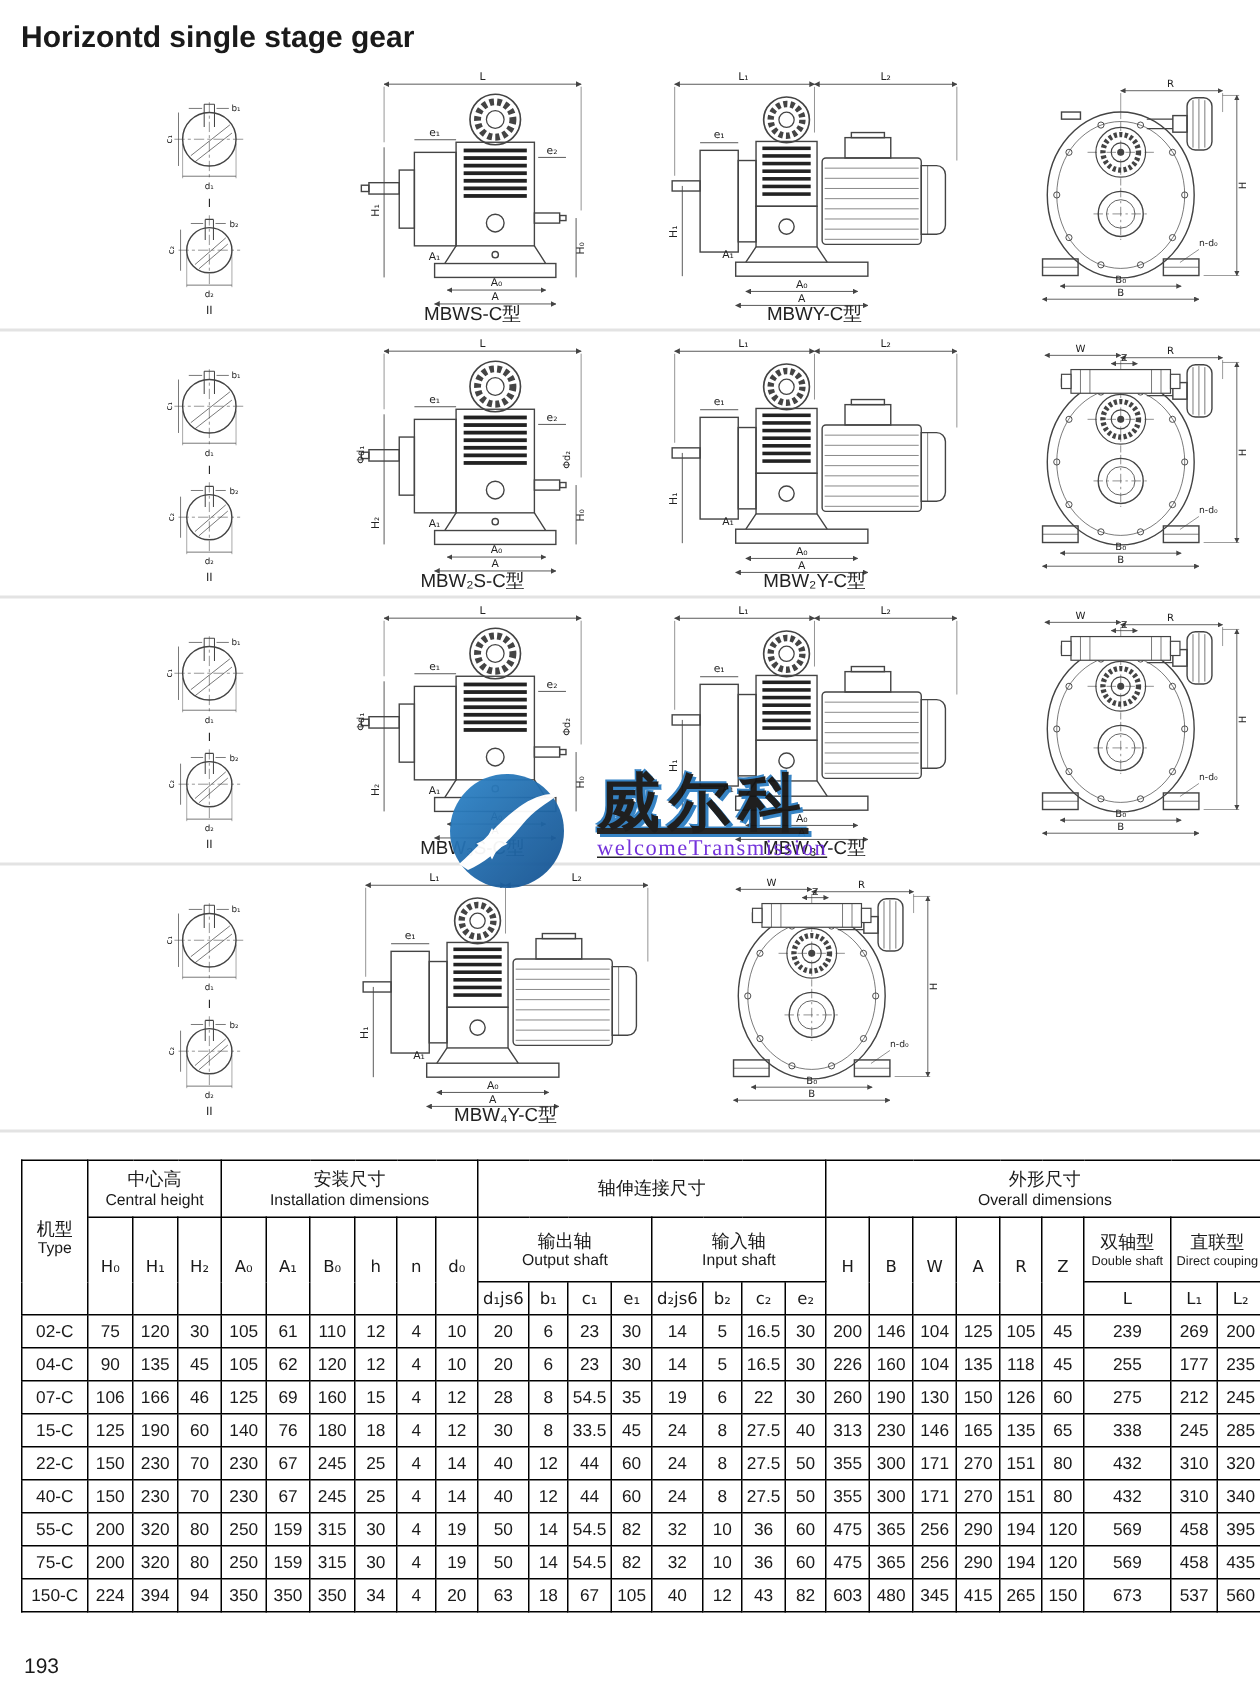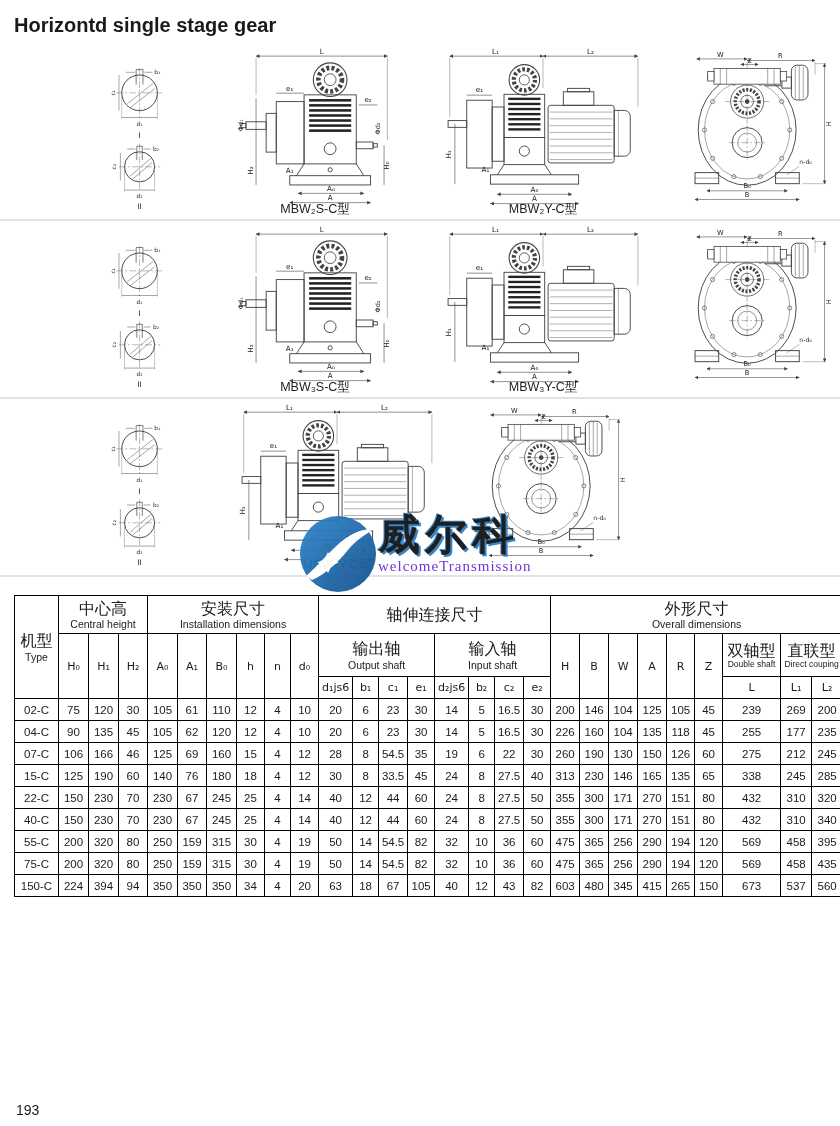--- a/index.html
+++ b/index.html
@@ -14,27 +14,27 @@
   .slot-s{width:206px;padding-top:3px;text-align:center;}
   .slot-y{width:250px;padding-top:3px;text-align:center;}
   .slot-f{width:172px;padding-top:8px;text-align:center;}
   .caption{position:absolute;bottom:1px;left:0;width:100%;text-align:center;font-size:12.5px;color:#222;}
   svg text{font-family:"DejaVu Sans",sans-serif;}
   .dt{font-size:8.5px;fill:#222;text-anchor:middle;}
   .dts{font-size:7.8px;fill:#222;text-anchor:middle;}
   .sec{font-size:11px;fill:#222;text-anchor:middle;}
   
   .logo{position:absolute;left:298px;top:514px;width:280px;display:flex;align-items:flex-start;opacity:0.95;pointer-events:none;}
-  .logo-text{margin-left:0;}
+  .logo-text{margin-left:20px;text-decoration:underline;}
   .logo-zh{font-size:42px;font-weight:bold;color:#141414;letter-spacing:5px;line-height:1.0;text-shadow:2px 2px 0 #2d7ec2,-1px -1px 0 #2d7ec2;}
   .logo-en{font-size:15px;color:#6d28d9;margin-top:2px;letter-spacing:1px;font-family:"Liberation Serif",serif;}
   
   .spec-table{margin:18px 0 0 14px;border-collapse:collapse;table-layout:fixed;width:812px;}
   .spec-table th,.spec-table td{border:1px solid #000;text-align:center;vertical-align:middle;padding:0;font-weight:normal;overflow:hidden;}
-  .spec-table thead .zh{font-size:16px;line-height:1.2;}
+  .spec-table thead .zh{font-size:12px;line-height:1.2;}
   .spec-table thead .en{font-size:10.5px;line-height:1.15;}
   .spec-table thead .en-s{font-size:8.5px;line-height:1.1;}
   .tier1 th{height:37px;}
   .tier2 th{height:42px;}
   .tier3 th{height:21px;font-size:11px;font-family:"DejaVu Sans",sans-serif;}
   .letter{font-size:11px;font-family:"DejaVu Sans",sans-serif;}
   .spec-table tbody td{height:21px;font-size:11.5px;}
   .pagenum{position:absolute;left:16px;bottom:8px;font-size:14px;}
 </style>
 </head>
@@ -261,20 +261,42 @@
   </symbol>
 </defs>
 </svg>
 
 <div class="titleblock">
   <div class="title-en">Horizontd single stage gear</div>
 </div>
 
 <div class="bands">
 
+  <div class="band">
+    <div class="slot slot-shaft">
+        <svg width="103" height="163" viewBox="0 0 150 238">
+          <use href="#sym-shaft"></use>
+        </svg>
+      </div>
+    <div class="slot slot-s">
+      <svg width="186" height="160" viewBox="0 0 220 190">
+          <use href="#sym-sview1"></use>
+        </svg>
+      <div class="caption">MBWS-C型</div>
+    </div>
+    <div class="slot slot-y">
+      <svg width="204" height="161" viewBox="0 0 240 190">
+          <use href="#sym-yview"></use>
+        </svg>
+      <div class="caption">MBWY-C型</div>
+    </div>
+    <div class="slot slot-f"><svg width="182" height="154" viewBox="0 0 230 195">
+          <use href="#sym-front1"></use>
+        </svg></div>
+  </div>
 
   <div class="band">
     <div class="slot slot-shaft">
         <svg width="103" height="163" viewBox="0 0 150 238">
           <use href="#sym-shaft"></use>
         </svg>
       </div>
     <div class="slot slot-s">
       <svg width="186" height="160" viewBox="0 0 220 190">
           <use href="#sym-sview2"></use>

